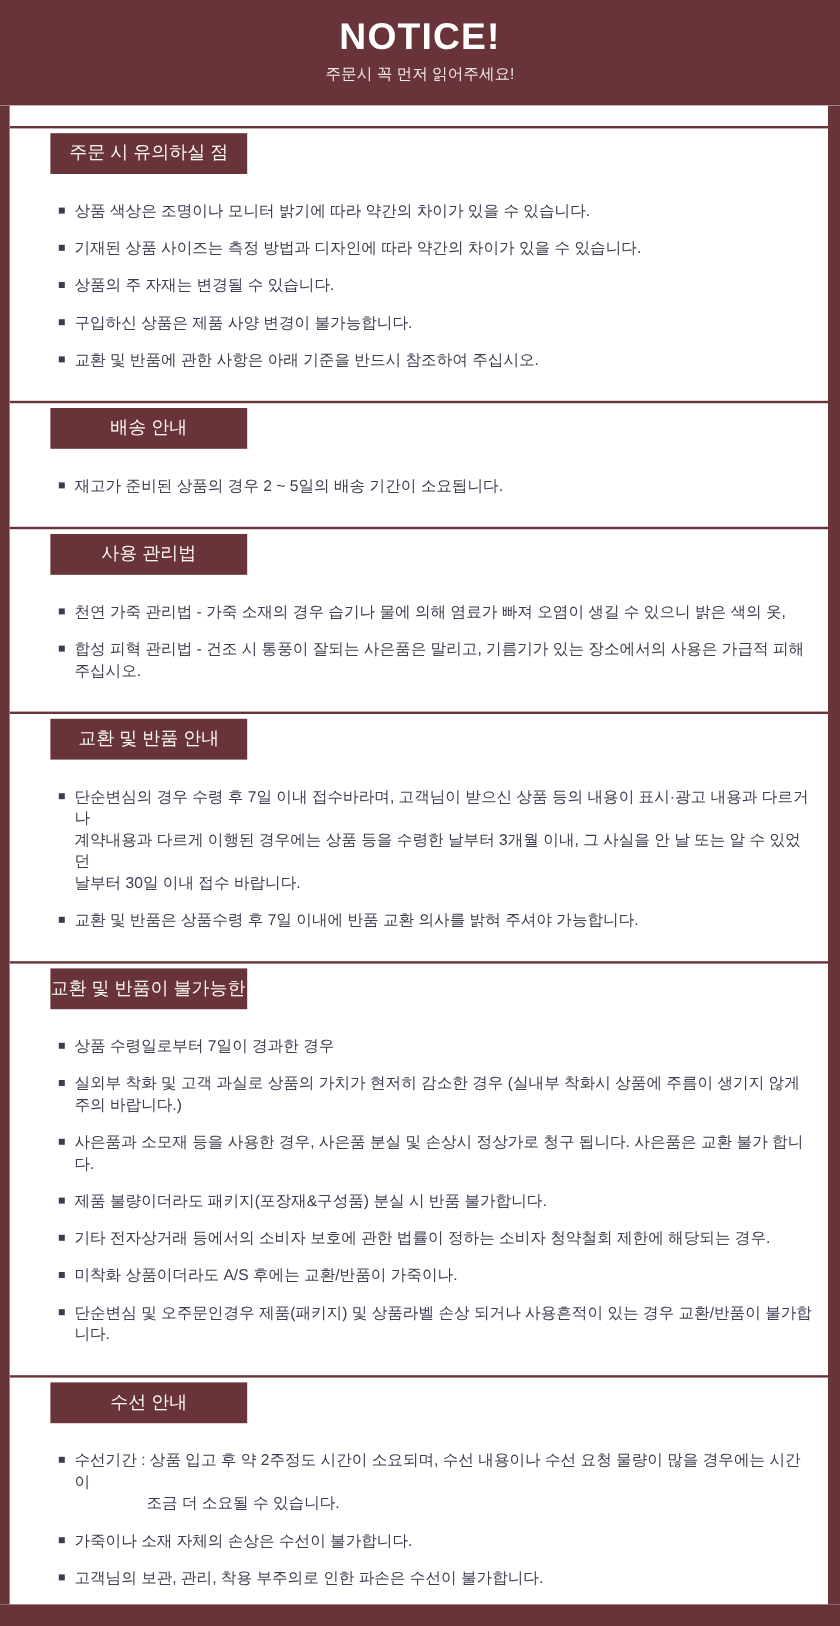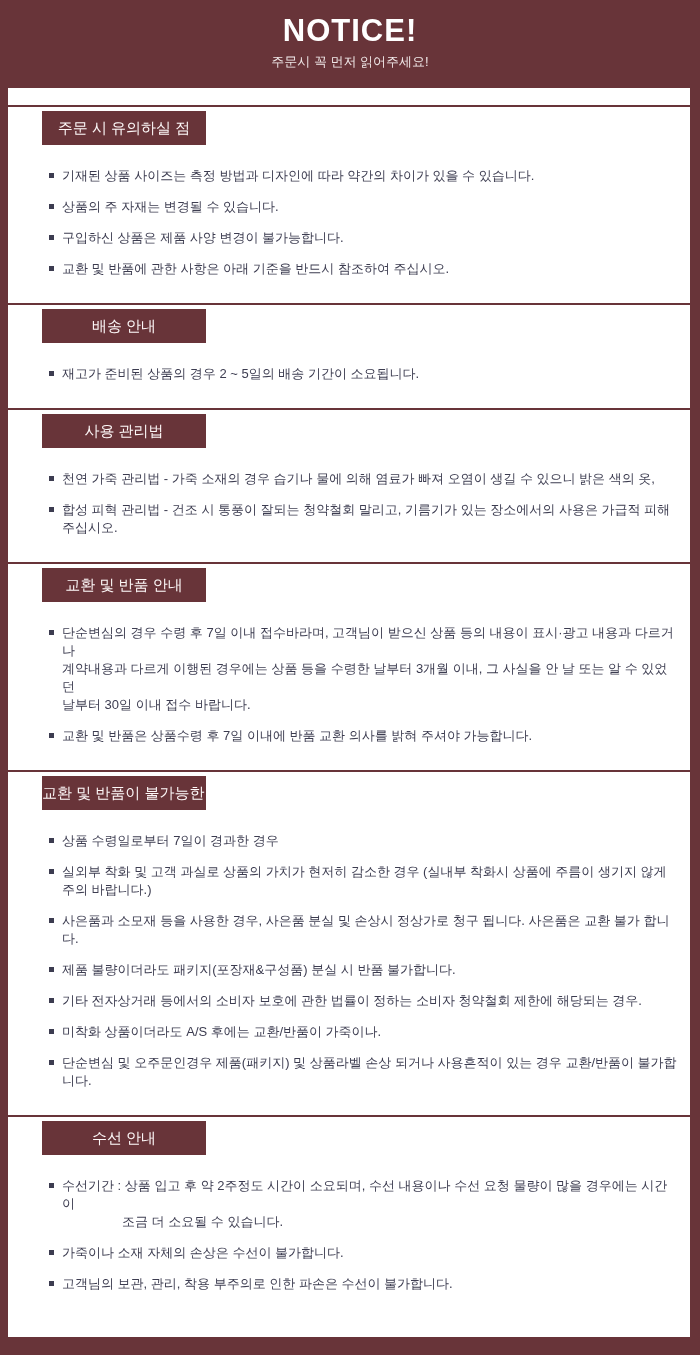--- a/index.html
+++ b/index.html
@@ -66,20 +66,24 @@
   <div class="banner-subtitle">주문시 꼭 먼저 읽어주세요!</div>
 </header>
 
 <main class="frame">
   <div id="sections">
       <section class="section">
         <div class="title-box"><span>주문 시 유의하실 점</span></div>
         <ul class="items">
           <li>
             <span class="bullet"></span>
+            <div class="line">상품 색상은 조명이나 모니터 밝기에 따라 약간의 차이가 있을 수 있습니다.</div>
+          </li>
+          <li>
+            <span class="bullet"></span>
             <div class="line">기재된 상품 사이즈는 측정 방법과 디자인에 따라 약간의 차이가 있을 수 있습니다.</div>
           </li>
           <li>
             <span class="bullet"></span>
             <div class="line">상품의 주 자재는 변경될 수 있습니다.</div>
           </li>
           <li>
             <span class="bullet"></span>
             <div class="line">구입하신 상품은 제품 사양 변경이 불가능합니다.</div>
           </li>
@@ -100,21 +104,21 @@
       </section>
       <section class="section">
         <div class="title-box"><span>사용 관리법</span></div>
         <ul class="items">
           <li>
             <span class="bullet"></span>
             <div class="line">천연 가죽 관리법 - 가죽 소재의 경우 습기나 물에 의해 염료가 빠져 오염이 생길 수 있으니 밝은 색의 옷,</div>
           </li>
           <li>
             <span class="bullet"></span>
-            <div class="line">합성 피혁 관리법 - 건조 시 통풍이 잘되는 청약철회 말리고, 기름기가 있는 장소에서의 사용은 가급적 피해 주십시오.</div>
+            <div class="line">합성 피혁 관리법 - 건조 시 통풍이 잘되는 사은품은 말리고, 기름기가 있는 장소에서의 사용은 가급적 피해 주십시오.</div>
           </li>
         </ul>
       </section>
       <section class="section">
         <div class="title-box"><span>교환 및 반품 안내</span></div>
         <ul class="items">
           <li>
             <span class="bullet"></span>
             <div class="line">단순변심의 경우 수령 후 7일 이내 접수바라며, 고객님이 받으신 상품 등의 내용이 표시·광고 내용과 다르거나</div>
             <div class="line">계약내용과 다르게 이행된 경우에는 상품 등을 수령한 날부터 3개월 이내, 그 사실을 안 날 또는 알 수 있었던</div>

